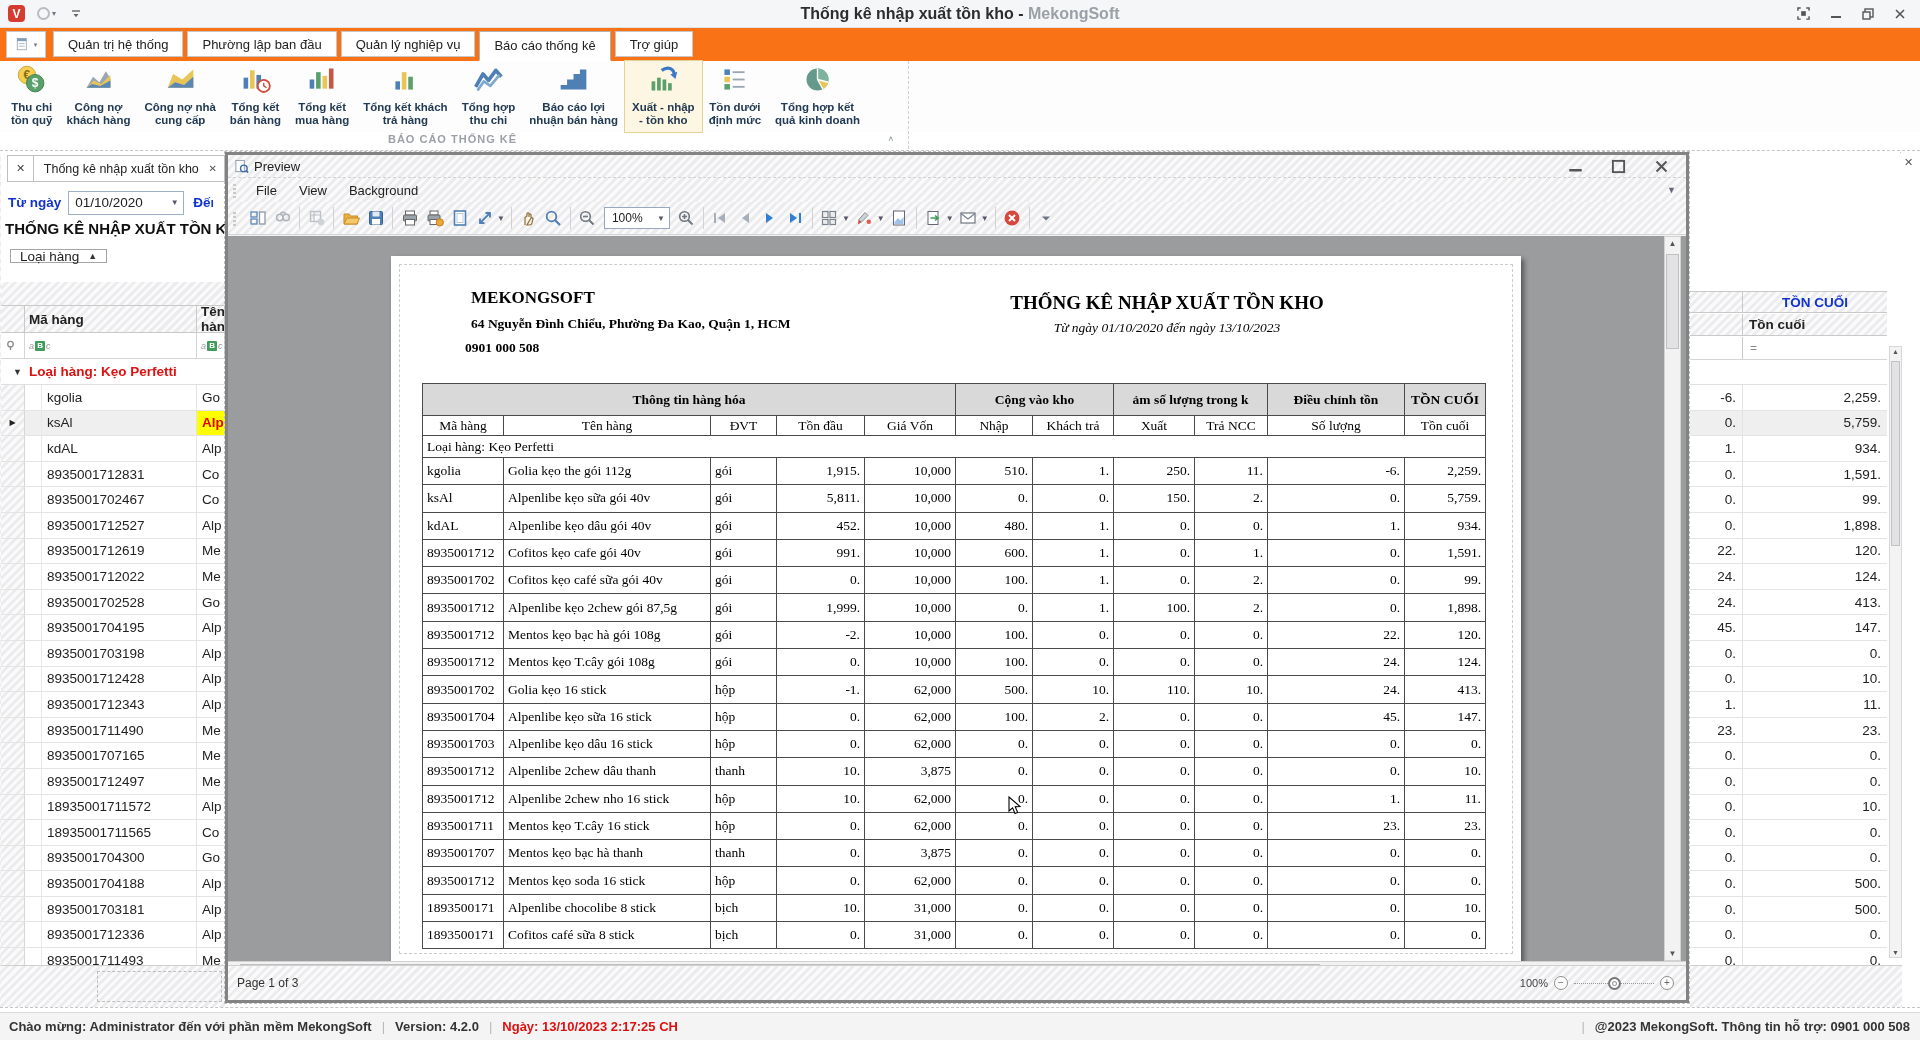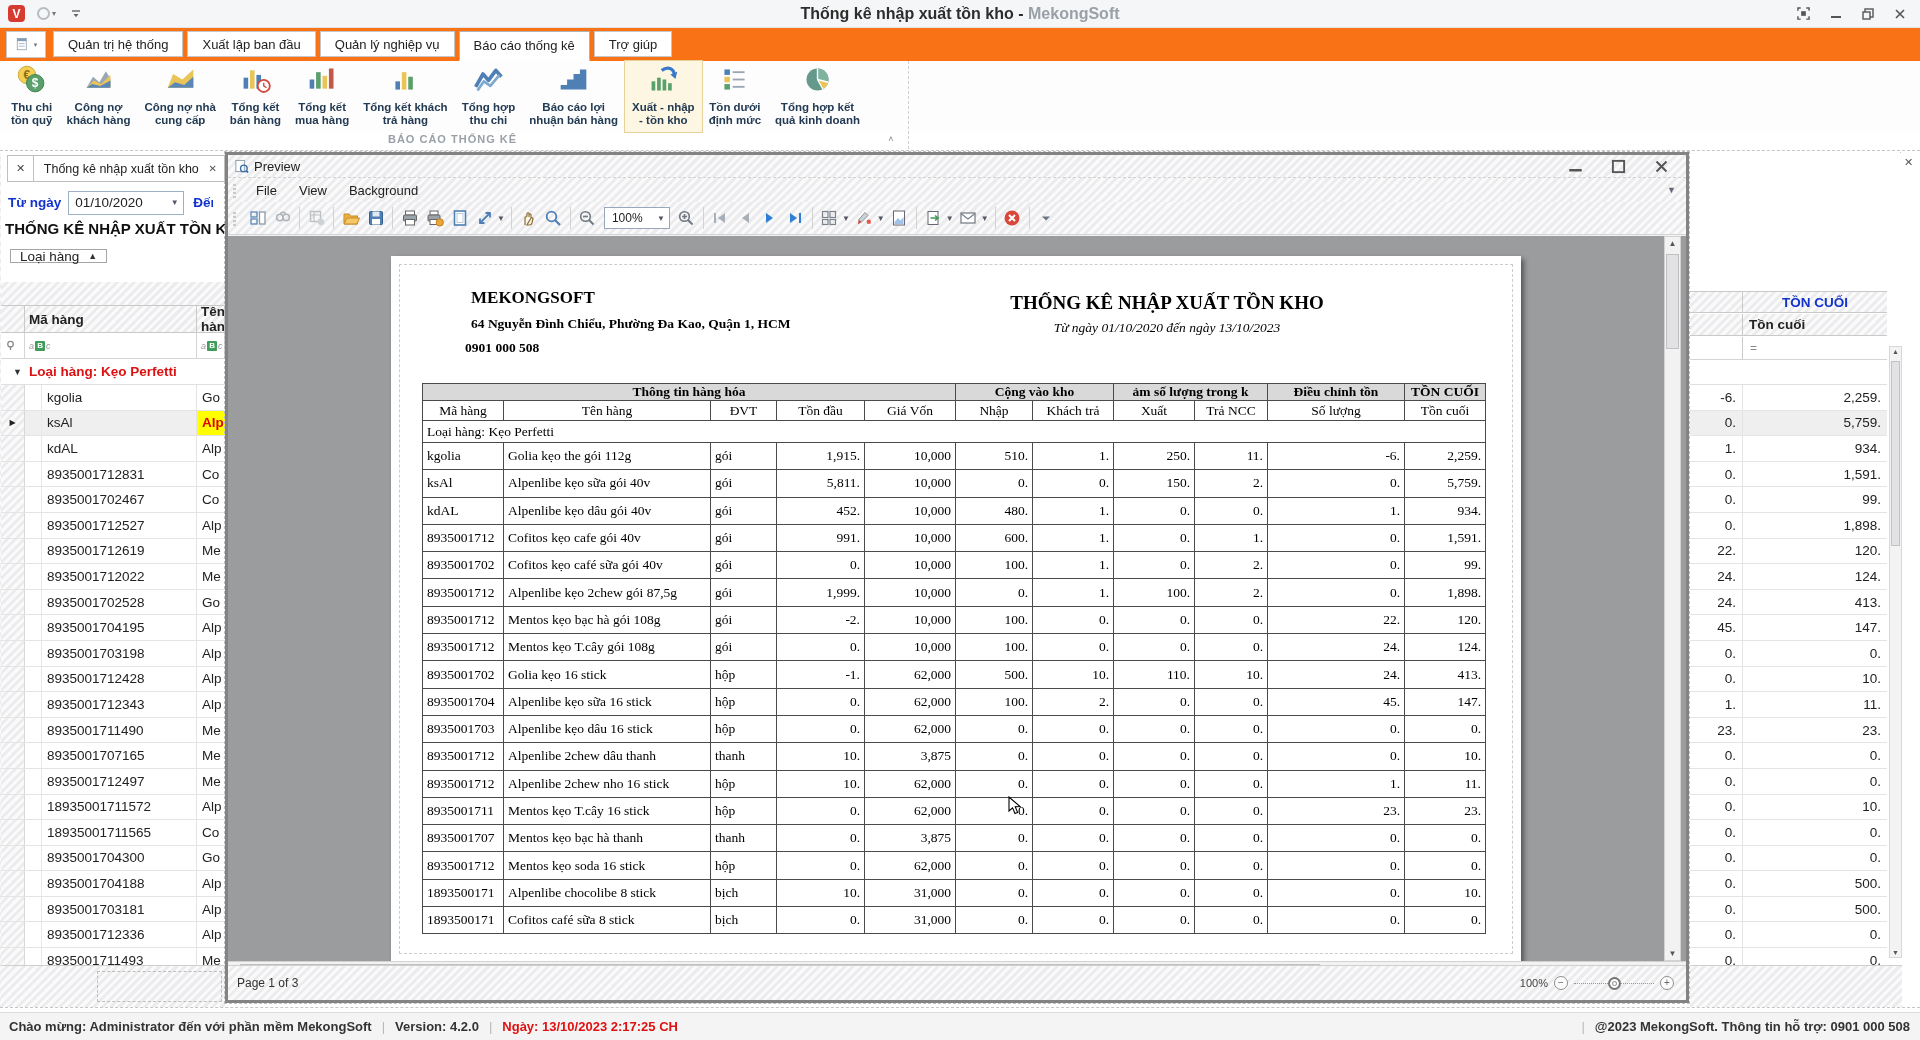--- a/index.html
+++ b/index.html
@@ -130,21 +130,21 @@
   .pv-page { position:absolute; left:163px; top:20px; width:1130px; height:706px; background:#fff; box-shadow:3px 3px 5px rgba(0,0,0,.45); }
   .pv-page::before { content:""; position:absolute; inset:8px; border:1px dashed #cccccc; pointer-events:none; }
   .rep { font-family:"Liberation Serif", serif; color:#000; }
   .rep-co { position:absolute; left:80px; top:32px; font-size:17px; font-weight:bold; }
   .rep-addr { position:absolute; left:80px; top:60px; font-size:13.5px; font-weight:bold; }
   .rep-phone { position:absolute; left:74px; top:84px; font-size:13.5px; font-weight:bold; }
   .rep-title { position:absolute; left:556px; top:36px; width:440px; text-align:center; font-weight:bold; font-size:19px; }
   .rep-sub { position:absolute; left:556px; top:64px; width:440px; text-align:center; font-style:italic; font-size:13.5px; }
   #rep-table { position:absolute; left:31px; top:127px; border-collapse:collapse; table-layout:fixed; font-family:"Liberation Serif", serif; font-size:13.5px; }
   #rep-table th, #rep-table td { border:1px solid #4a4a4a; padding:0 4px; overflow:hidden; white-space:nowrap; font-weight:normal; }
-  #rep-table .gh th { height:17px; background:#d9d9d9; font-weight:bold; text-align:center; }
+  #rep-table .gh th { height:32px; background:#d9d9d9; font-weight:bold; text-align:center; }
   #rep-table .ch th { height:20px; text-align:center; }
   #rep-table .grp td { height:22px; text-align:left; }
   #rep-table tbody td { height:27.3px; }
   #rep-table td.n { text-align:right; }
   .pv-vscroll { position:absolute; right:5px; top:0; bottom:0; width:17px; background:#f2f2f2; border:1px solid #d2d2d2; font-size:8px; color:#555; }
   .pv-vscroll .up { position:absolute; top:2px; left:0; right:0; text-align:center; }
   .pv-vscroll .dn { position:absolute; bottom:2px; left:0; right:0; text-align:center; }
   .pv-vscroll .thumb { position:absolute; top:17px; left:1px; right:1px; height:95px; background:#e2e2e4; border:1px solid #c0c0c2; }
   .pv-hscroll { position:absolute; left:0; right:0; bottom:23px; height:16px; background:#f2f2f2; border-top:1px solid #d2d2d2; display:flex; align-items:center; font-size:8px; color:#555; }
   .pv-hscroll .thumb { height:12px; background:#e2e2e4; border:1px solid #c0c0c2; width:1080px; margin-left:2px; }
@@ -216,21 +216,21 @@
       <svg width="15" height="15" viewBox="0 0 20 20">
           <rect x="3" y="2" width="12" height="15" fill="#fff" stroke="#8899aa"></rect>
           <rect x="3" y="2" width="12" height="3.5" fill="#7f9db9"></rect>
           <rect x="5" y="8" width="8" height="1.5" fill="#b9c6d4"></rect>
           <rect x="5" y="11.5" width="8" height="1.5" fill="#b9c6d4"></rect>
         </svg>
       <span class="qat-caret">▾</span>
     </div>
     <div id="tabs-row">
         <div class="tab">Quản trị hệ thống</div>
-        <div class="tab">Xuất lập ban đầu</div>
+        <div class="tab">Phường lập ban đầu</div>
         <div class="tab">Quản lý nghiệp vụ</div>
         <div class="tab active">Báo cáo thống kê</div>
         <div class="tab">Trợ giúp</div>
       </div>
   </div>
 
   <div id="ribbon-body">
     <div id="ribbon-buttons">
         <div class="rbtn">
           <span><svg viewBox="0 0 36 36">

